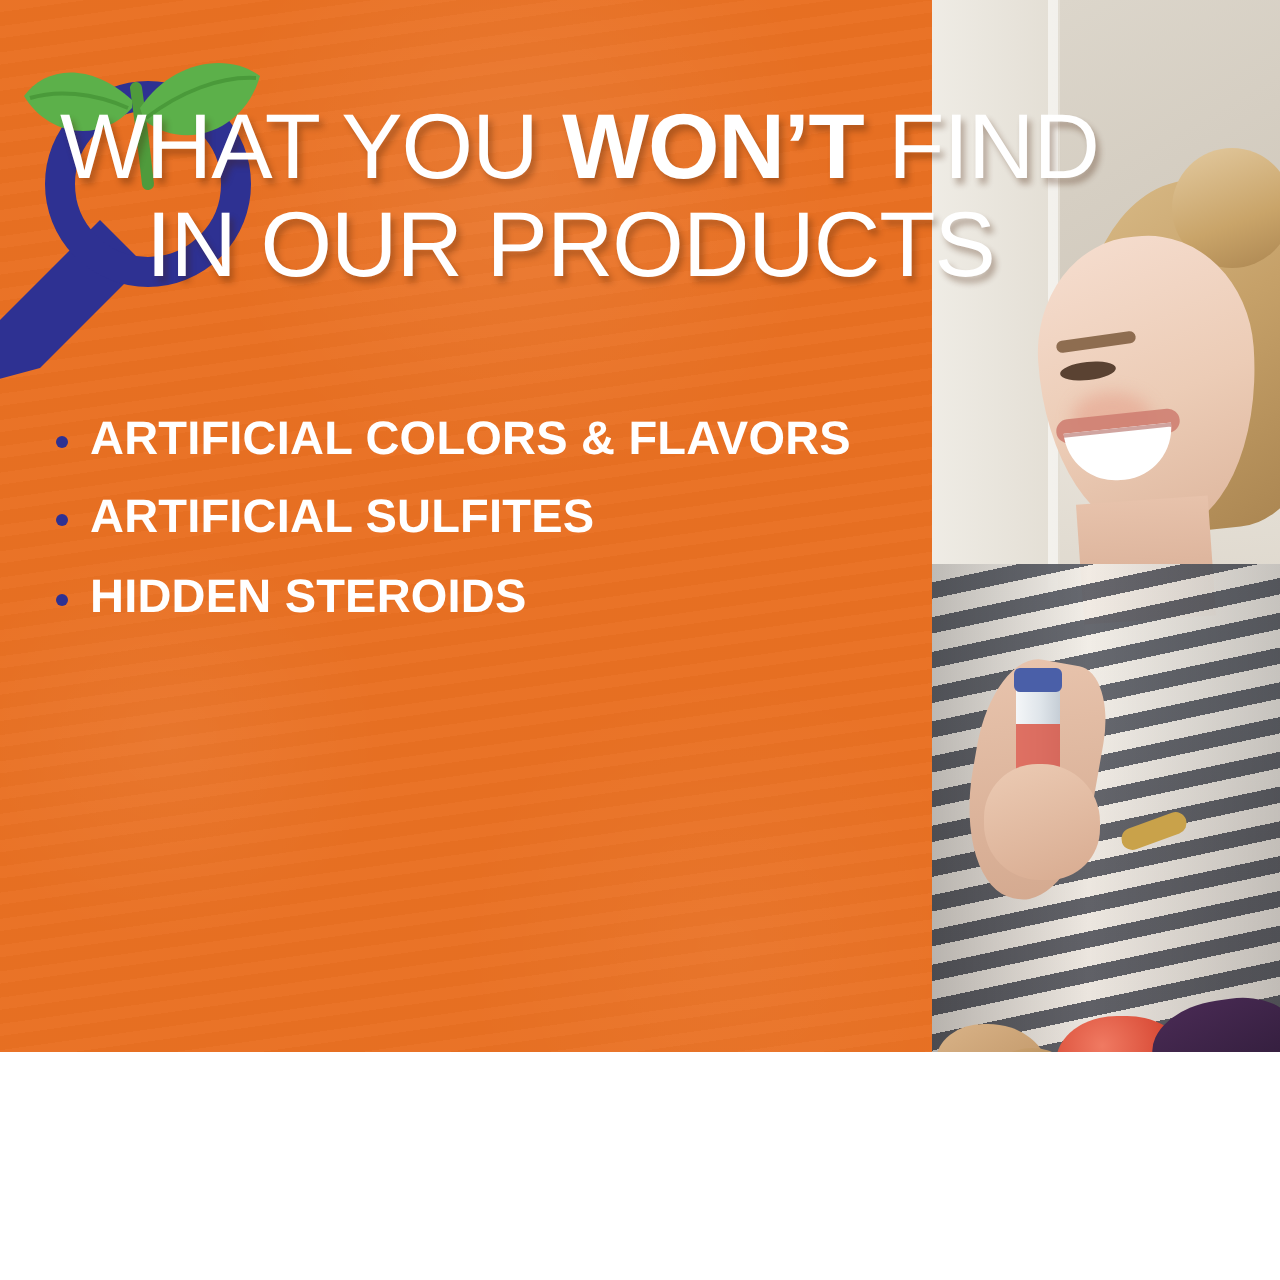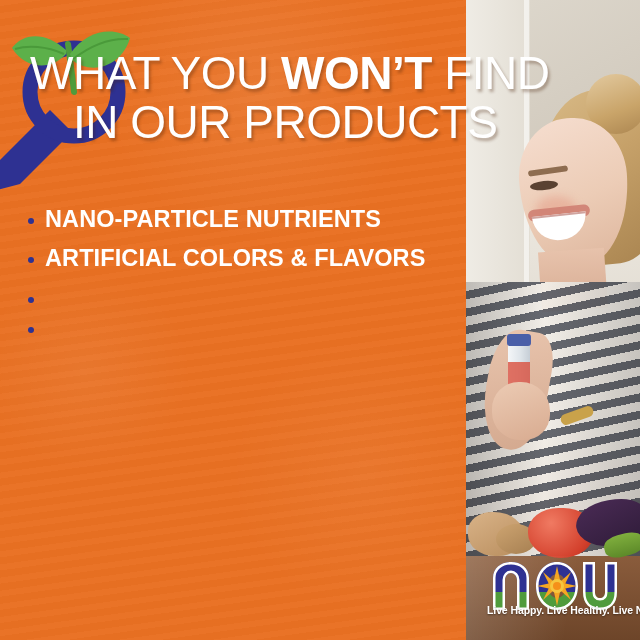--- a/index.html
+++ b/index.html
@@ -3,21 +3,21 @@
 <meta charset="utf-8">
 <style>
   html, body {
     margin: 0;
     padding: 0;
     background: #ffffff;
   }
   #poster {
     position: relative;
     width: 640px;
-    height: 640px;
+    height: 526px;
     overflow: hidden;
     font-family: "Liberation Sans", sans-serif;
     background: #0369a1;
   }
 
   
   .photo {
     position: absolute;
     inset: 0;
     background:
@@ -366,39 +366,37 @@
     </svg>
   </div>
 
   <div class="headline">
     <div class="hl-line1"><span>WHAT YOU </span><span class="bold">WON’T</span><span> FIND</span></div>
     <div class="hl-line2">IN OUR PRODUCTS</div>
   </div>
 
   <div class="list">
 
-    <div class="list-item">
-      <span class="bullet"></span>
-      <span class="item-text">NANO-PARTICLE NUTRIENTS</span>
-    </div>
 
     <div class="list-item">
       <span class="bullet"></span>
       <span class="item-text">ARTIFICIAL COLORS &amp; FLAVORS</span>
     </div>
 
 
 
     <div class="list-item">
       <span class="bullet"></span>
+      <span class="item-text">ARTIFICIAL SULFITES</span>
     </div>
 
 
     <div class="list-item">
       <span class="bullet"></span>
+      <span class="item-text">HIDDEN STEROIDS</span>
     </div>
 
 
   </div>
 
   <div class="logo-wrap">
     <svg width="140" height="74" viewBox="0 0 140 74">
       <defs>
         <clipPath id="wordclip">
 

